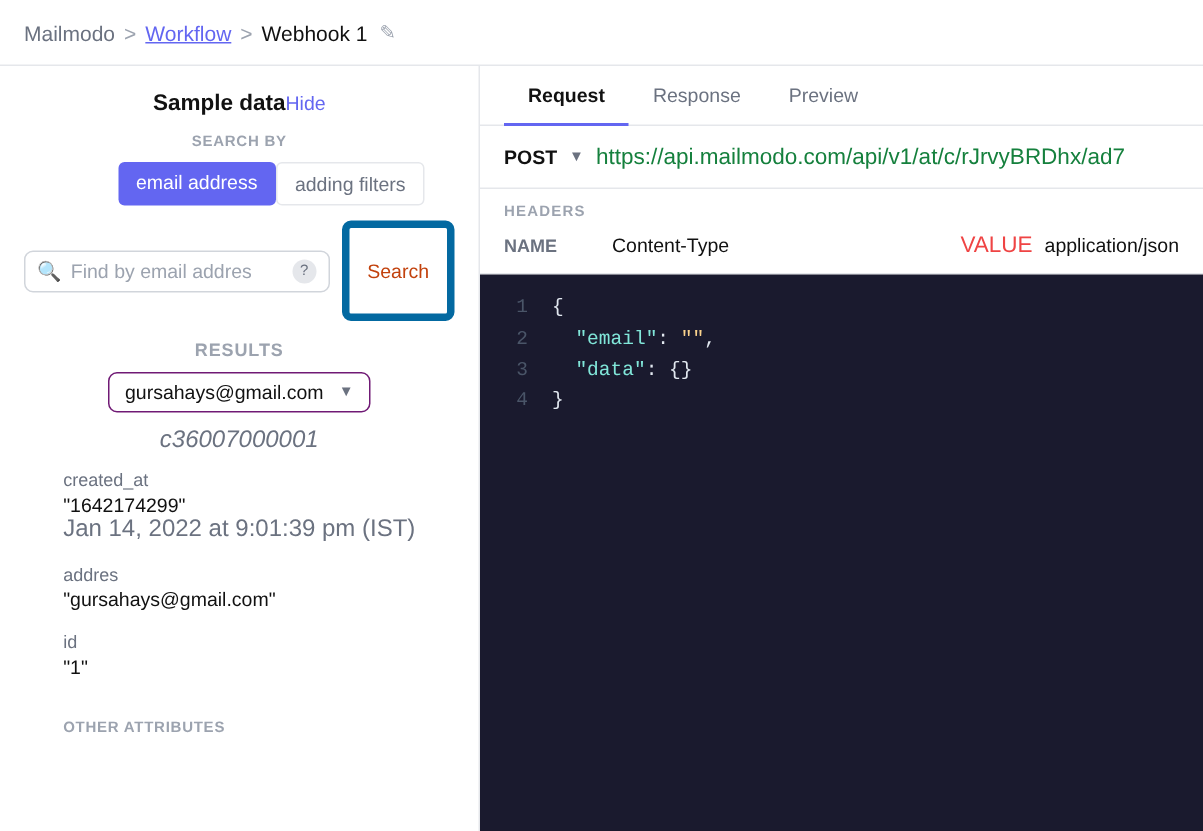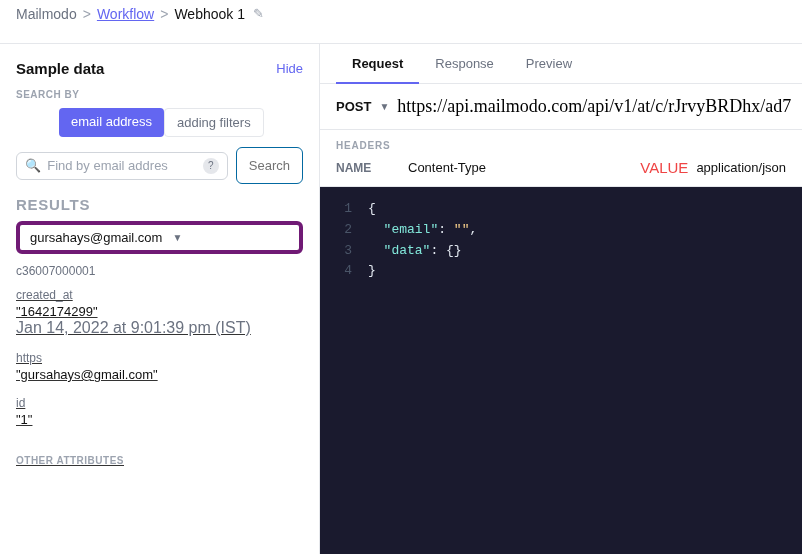--- a/index.html
+++ b/index.html
@@ -1,20 +1,20 @@
 <!DOCTYPE html>
 <html><head>
   <meta charset="utf-8">
   <style>
     * { box-sizing: border-box; margin: 0; padding: 0; }
     body { font-family: -apple-system, BlinkMacSystemFont, 'Segoe UI', sans-serif; font-size: 13px; background: #fff; color: #333; width: 802px; height: 554px; overflow: hidden; }
 
     
     .header {
-      display: flex; gap: 6px;
+      display: flex; align-items: center; gap: 6px;
       padding: 6px 16px;
       border-bottom: 1px solid #e5e7eb;
       height: 44px;
     }
     .breadcrumb-item { font-size: 14px; color: #6b7280; }
     .breadcrumb-item.link { color: #6366f1; text-decoration: underline; cursor: pointer; }
     .breadcrumb-sep { color: #9ca3af; font-size: 14px; }
     .breadcrumb-item.current { color: #111; font-weight: 500; }
     .edit-icon { color: #9ca3af; font-size: 13px; cursor: pointer; margin-left: 2px; }
 
@@ -24,20 +24,21 @@
       height: calc(554px - 44px);
     }
 
     
     .left-panel {
       width: 320px;
       border-right: 1px solid #e5e7eb;
       display: flex;
       flex-direction: column;
       overflow: hidden;
+      align-items: center;
     }
 
     .left-panel-header {
       display: flex;
       justify-content: space-between;
       align-items: center;
       padding: 16px 16px 12px;
     }
     .left-panel-title { font-size: 15px; font-weight: 600; color: #111; }
     .hide-btn { font-size: 13px; color: #6366f1; cursor: pointer; }
@@ -75,63 +76,63 @@
       background: transparent;
     }
     .search-input::placeholder { color: #9ca3af; }
     .help-icon {
       width: 16px; height: 16px; border-radius: 50%;
       background: #e5e7eb; color: #6b7280;
       display: flex; align-items: center; justify-content: center;
       font-size: 10px; cursor: pointer; flex-shrink: 0;
     }
     .search-btn {
-      background: #fff; border: 1px solid #0369a1;
-      border-radius: 6px; padding: 10px 12px; font-size: 13px;
-      color: #737373; cursor: pointer; white-space: nowrap;
+      background: #fff; border: 5px solid #0369a1;
+      border-radius: 6px; padding: 21px 12px; font-size: 13px;
+      color: #c2410c; cursor: pointer; white-space: nowrap;
     }
 
     .results-label {
-      font-size: 15px; font-weight: 600; color: #9ca3af;
+      font-size: 12px; font-weight: 600; color: #9ca3af;
       letter-spacing: 0.05em; text-transform: uppercase;
       padding: 0 16px 8px;
     }
 
     .email-select-row {
       display: flex; align-items: center; justify-content: space-between;
       padding: 0 16px 6px;
     }
     .email-select {
       display: flex; align-items: center; gap: 10px;
-      border: 4px solid #701a75; border-radius: 6px;
+      border: 1px solid #701a75; border-radius: 6px;
       padding: 5px 10px; font-size: 13px; color: #111;
       background: #fff; cursor: pointer; flex: 1;
     }
     .email-chevron { color: #6b7280; font-size: 10px; }
 
     .contact-id {
-      font-size: 12px; color: #6b7280; padding: 4px 16px 10px;
+      font-size: 16px; color: #6b7280; padding: 4px 16px 10px; font-style: italic;
     }
 
     .data-section { padding: 0 16px 8px; overflow-y: auto; }
 
     .data-field { margin-bottom: 14px; }
     .data-field-label { font-size: 12px; color: #6b7280; margin-bottom: 2px; }
     .data-field-value { font-size: 13px; color: #111; font-weight: 500; }
     .data-field-subvalue { font-size: 16px; color: #6b7280; }
 
     .other-attrs-label {
       font-size: 10px; font-weight: 600; color: #9ca3af;
       letter-spacing: 0.05em; text-transform: uppercase;
       padding: 0 16px 8px; margin-top: 6px;
     }
 
     
     .left-panel-scrollable {
-      overflow-y: auto; flex: 1; text-decoration: underline;
+      overflow-y: auto; flex: 1;
     }
     .left-panel-scrollable::-webkit-scrollbar { width: 6px; }
     .left-panel-scrollable::-webkit-scrollbar-thumb { background: #d1d5db; border-radius: 3px; }
 
     
     .right-panel {
       flex: 1;
       display: flex;
       flex-direction: column;
       overflow: hidden;
@@ -152,21 +153,21 @@
     }
 
     .request-meta {
       display: flex; align-items: center; gap: 8px;
       padding: 12px 16px; border-bottom: 1px solid #e5e7eb;
     }
     .method-badge {
       font-size: 13px; font-weight: 700; color: #111;
     }
     .method-chevron { color: #6b7280; font-size: 10px; }
-    .url-text { font-size: 18px; color: #000000; font-family: Liberation Serif, serif; }
+    .url-text { font-size: 15px; color: #15803d; }
 
     .headers-section { padding: 10px 16px; border-bottom: 1px solid #e5e7eb; }
     .headers-label {
       font-size: 10px; font-weight: 700; color: #9ca3af;
       letter-spacing: 0.08em; text-transform: uppercase; margin-bottom: 8px;
     }
     .headers-row {
       display: flex; align-items: center; gap: 0;
     }
     .header-name-col { font-size: 12px; font-weight: 600; color: #6b7280; width: 72px; }
@@ -239,21 +240,21 @@
     <div class="left-panel-scrollable">
       <div class="data-section">
 
         <div class="data-field">
           <div class="data-field-label">created_at</div>
           <div class="data-field-value">"1642174299"</div>
           <div class="data-field-subvalue">Jan 14, 2022 at 9:01:39 pm (IST)</div>
         </div>
 
         <div class="data-field">
-          <div class="data-field-label">https</div>
+          <div class="data-field-label">addres</div>
           <div class="data-field-value">"gursahays@gmail.com"</div>
         </div>
 
         <div class="data-field">
           <div class="data-field-label">id</div>
           <div class="data-field-value">"1"</div>
         </div>
 
       </div>
       <div class="other-attrs-label">OTHER ATTRIBUTES</div>

